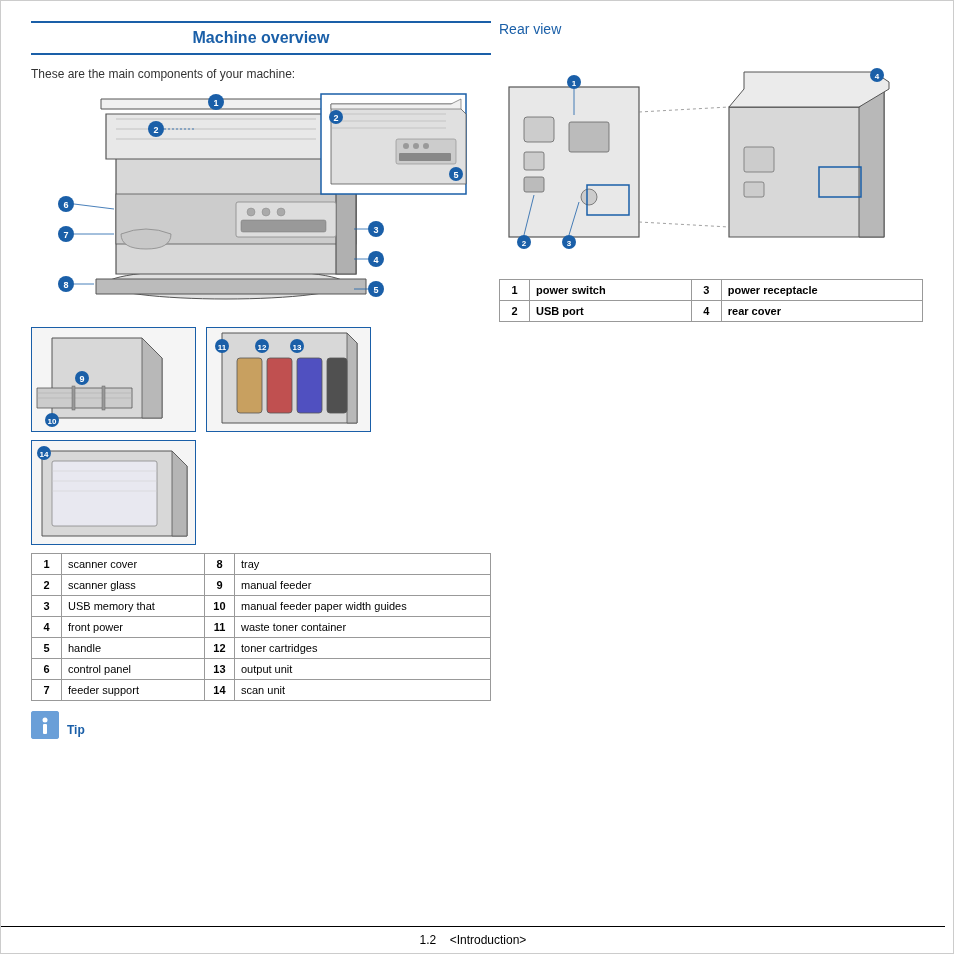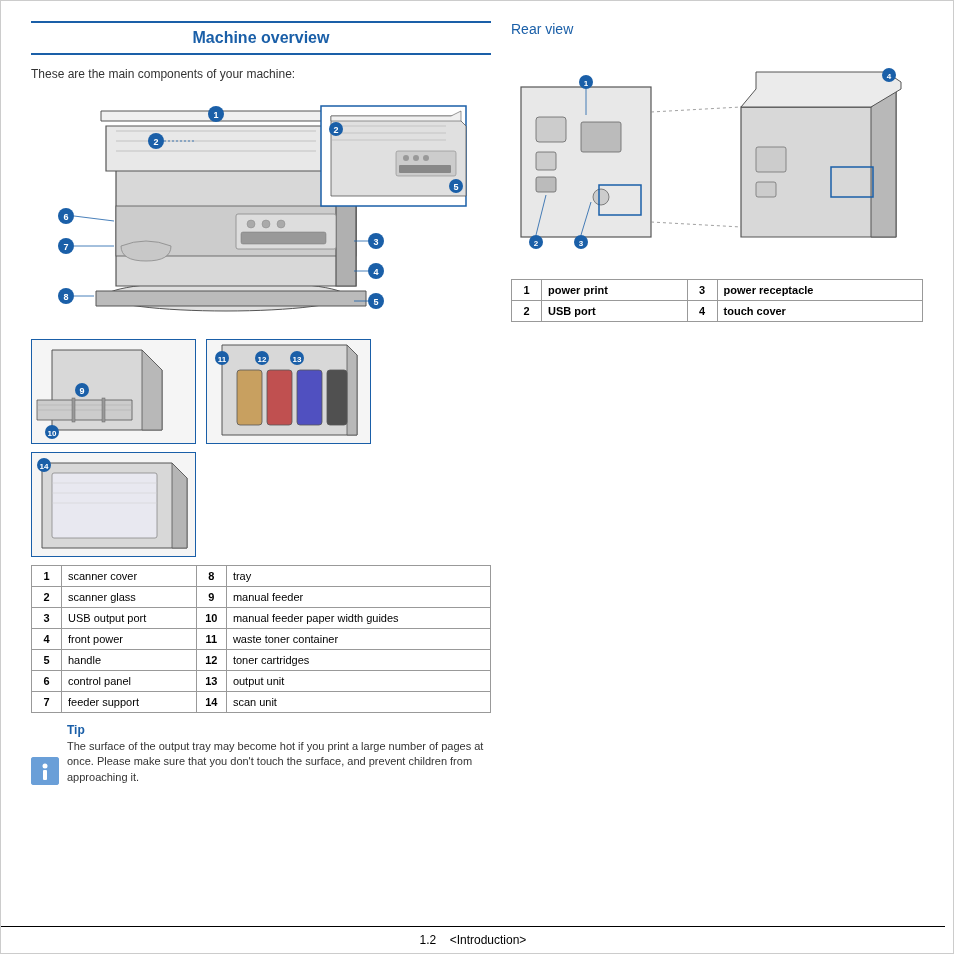--- a/index.html
+++ b/index.html
@@ -15,21 +15,21 @@
     .page {
       width: 954px;
       min-height: 954px;
       padding: 0;
       position: relative;
       border: 1px solid #ccc;
     }
     .content-area {
       display: flex;
       padding: 20px 30px;
-      gap: 20px;
+      gap: 8px;
     }
     .left-column {
       width: 460px;
       flex-shrink: 0;
     }
     .right-column {
       flex: 1;
     }
     .section-title {
       text-align: center;
@@ -42,21 +42,21 @@
       margin-bottom: 12px;
     }
     .section-subtitle {
       color: #1a5fa8;
       font-size: 14px;
       font-weight: normal;
       margin-bottom: 8px;
     }
     .intro-text {
       font-size: 12px;
-      margin-bottom: 20px;
+      margin-bottom: 8px;
       color: #333;
     }
     .main-diagram {
       position: relative;
       height: 230px;
       border: none;
       margin-bottom: 8px;
     }
     .small-diagrams {
       display: flex;
@@ -338,21 +338,21 @@
               <td>tray</td>
             </tr>
             <tr>
               <td>2</td>
               <td>scanner glass</td>
               <td>9</td>
               <td>manual feeder</td>
             </tr>
             <tr>
               <td>3</td>
-              <td>USB output port</td>
+              <td>USB memory that</td>
               <td>10</td>
               <td>manual feeder paper width guides</td>
             </tr>
             <tr>
               <td>4</td>
               <td>front power</td>
               <td>11</td>
               <td>waste toner container</td>
             </tr>
             <tr>
@@ -379,21 +379,20 @@
       <div class="tip-box">
         <div class="tip-icon">
           <svg width="28" height="28" viewBox="0 0 28 28">
             <rect width="28" height="28" rx="3" fill="#6a9fd8"></rect>
             <circle cx="14" cy="9" r="2.5" fill="white"></circle>
             <rect x="12" y="13" width="4" height="10" rx="1" fill="white"></rect>
           </svg>
         </div>
         <div class="tip-content">
           <div class="tip-title">Tip</div>
-          <div class="tip-text">The surface of the output tray may become hot if you print a large number of pages at once. Please make sure that you don't touch the surface, and prevent children from approaching it.</div>
         </div>
       </div>
     </div>
 
     <div class="right-column">
       <div class="section-subtitle">Rear view</div>
 
       <div class="rear-diagram-area">
         <svg width="410" height="220" viewBox="0 0 410 220">
 
@@ -438,29 +437,29 @@
           <circle cx="70" cy="195" r="7" fill="#1a5fa8"></circle>
           <text x="70" y="199" text-anchor="middle" fill="white" font-size="8" font-weight="bold">3</text>
           <line x1="70" y1="188" x2="80" y2="155" stroke="#1a5fa8" stroke-width="0.8"></line>
         </svg>
       </div>
 
       <table class="rear-parts-table">
         <tbody id="rear-parts-tbody">
         <tr>
               <td>1</td>
-              <td>power print</td>
+              <td>power switch</td>
               <td>3</td>
               <td>power receptacle</td>
             </tr>
             <tr>
               <td>2</td>
               <td>USB port</td>
               <td>4</td>
-              <td>touch cover</td>
+              <td>rear cover</td>
             </tr>
           </tbody>
       </table>
     </div>
   </div>
 
   <div class="footer-bar">
     <span>1.2</span>
     &nbsp;&nbsp;
     <span>&lt;Introduction&gt;</span>

